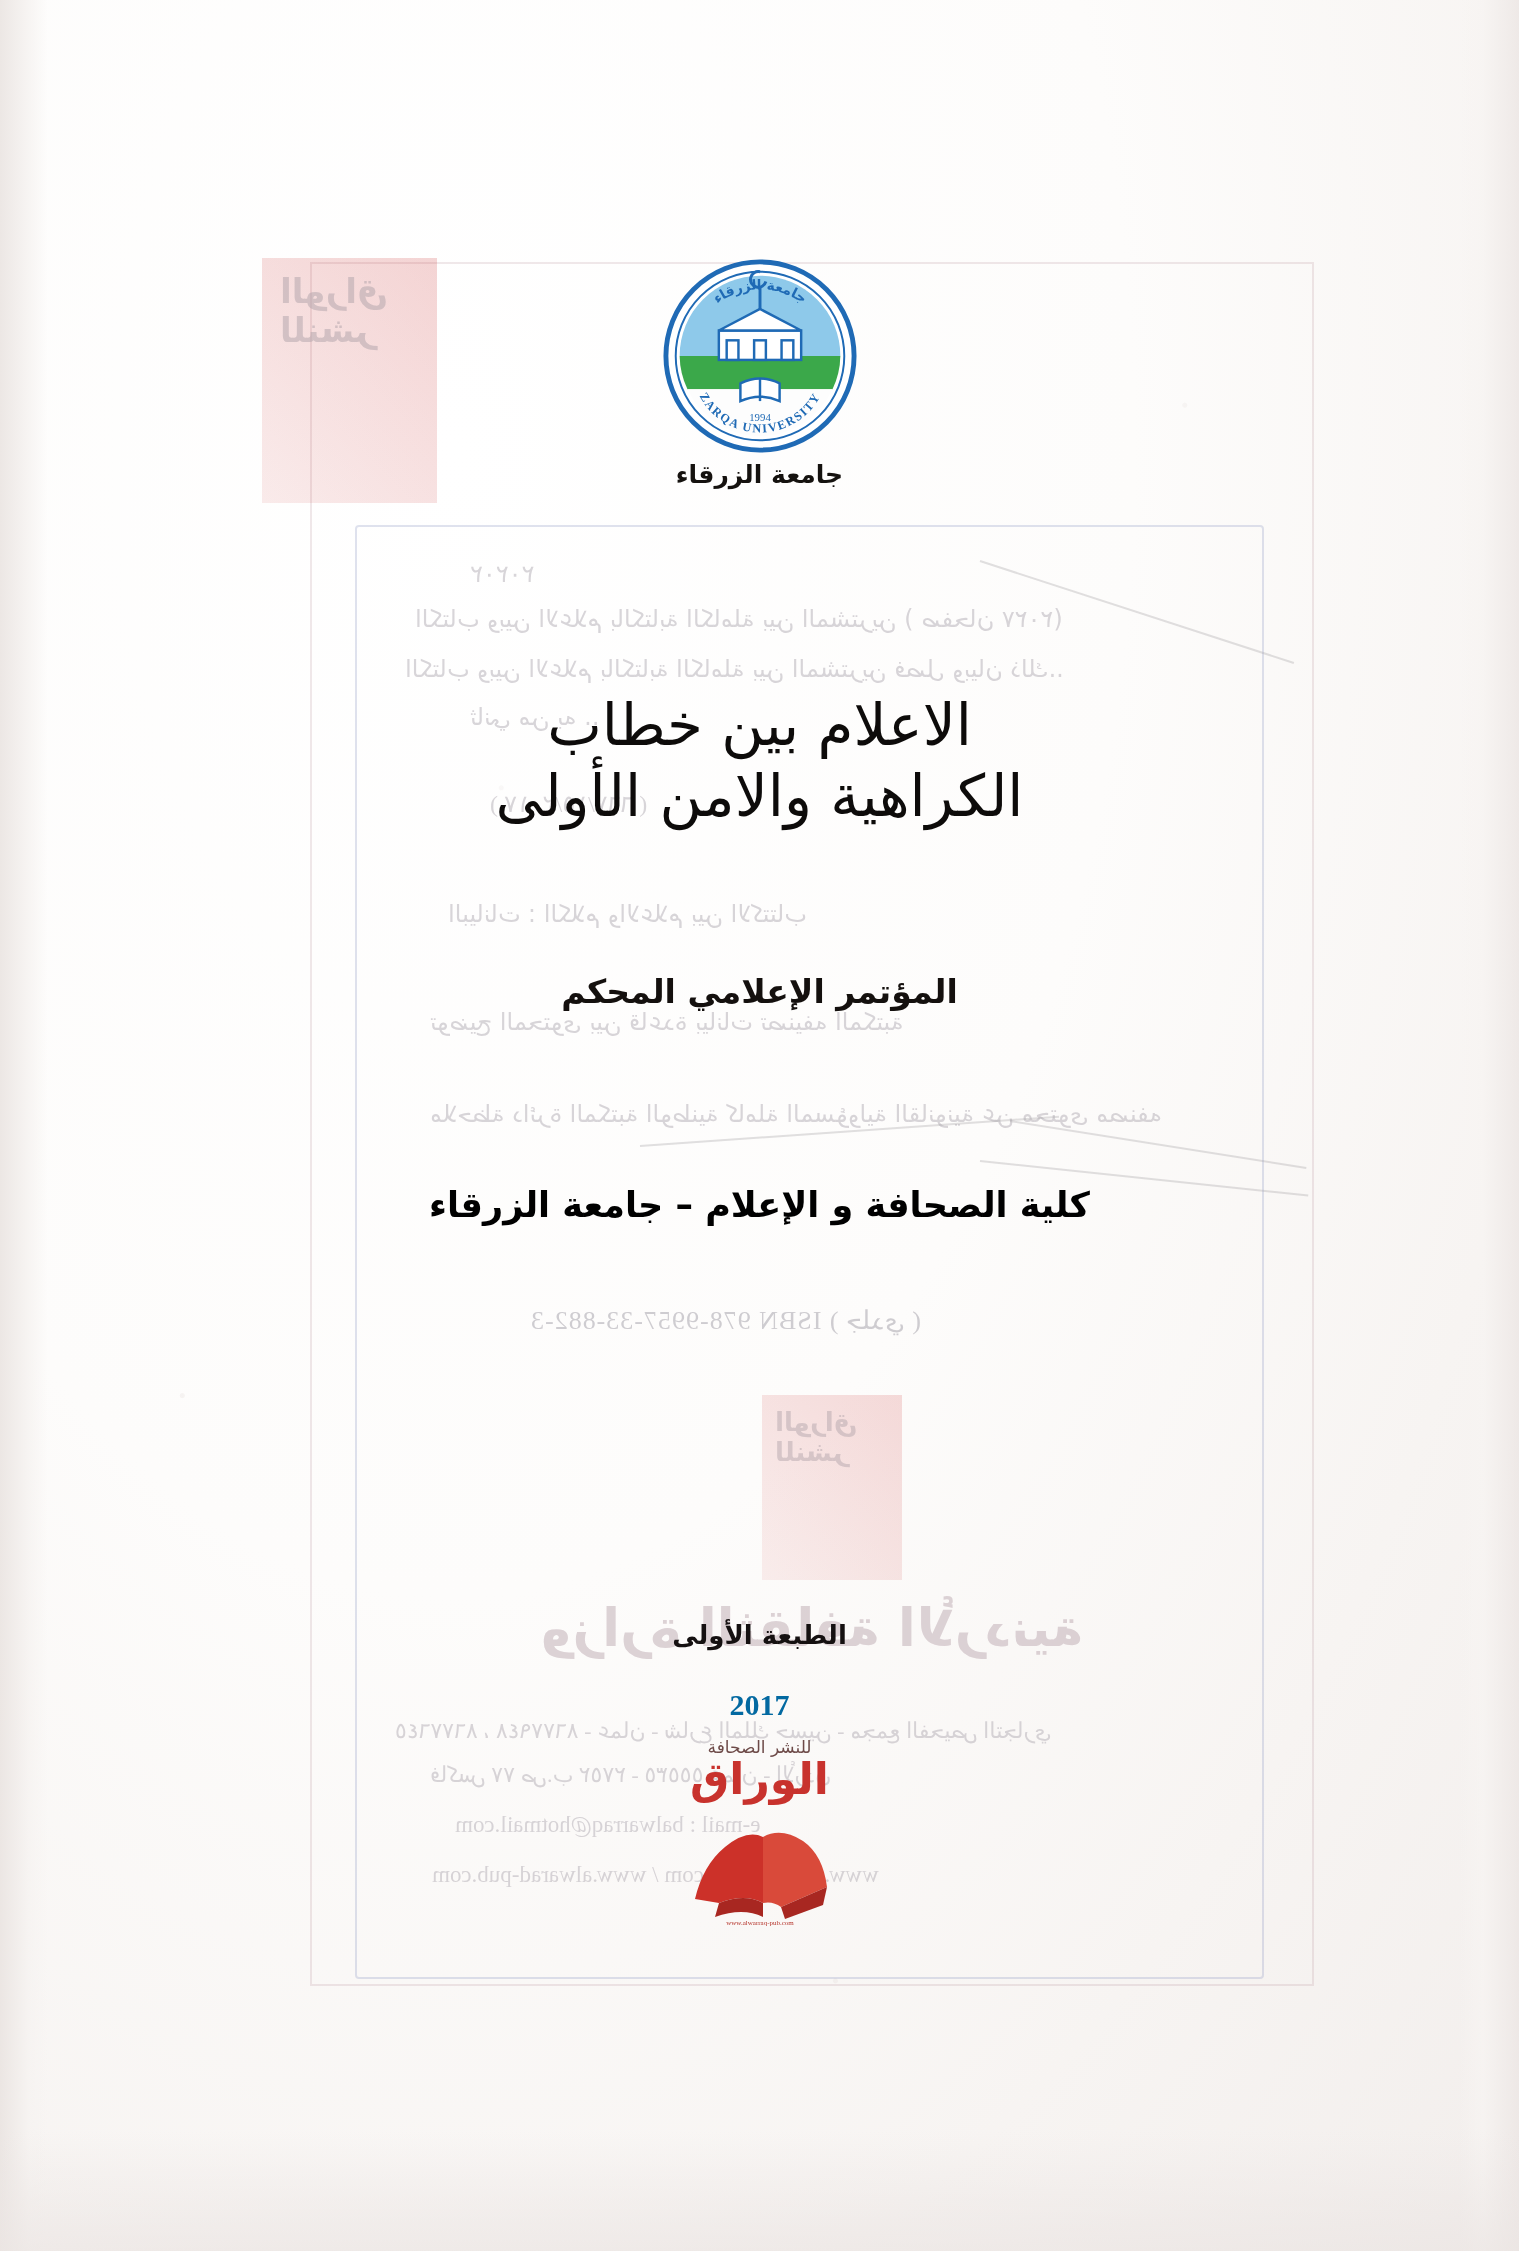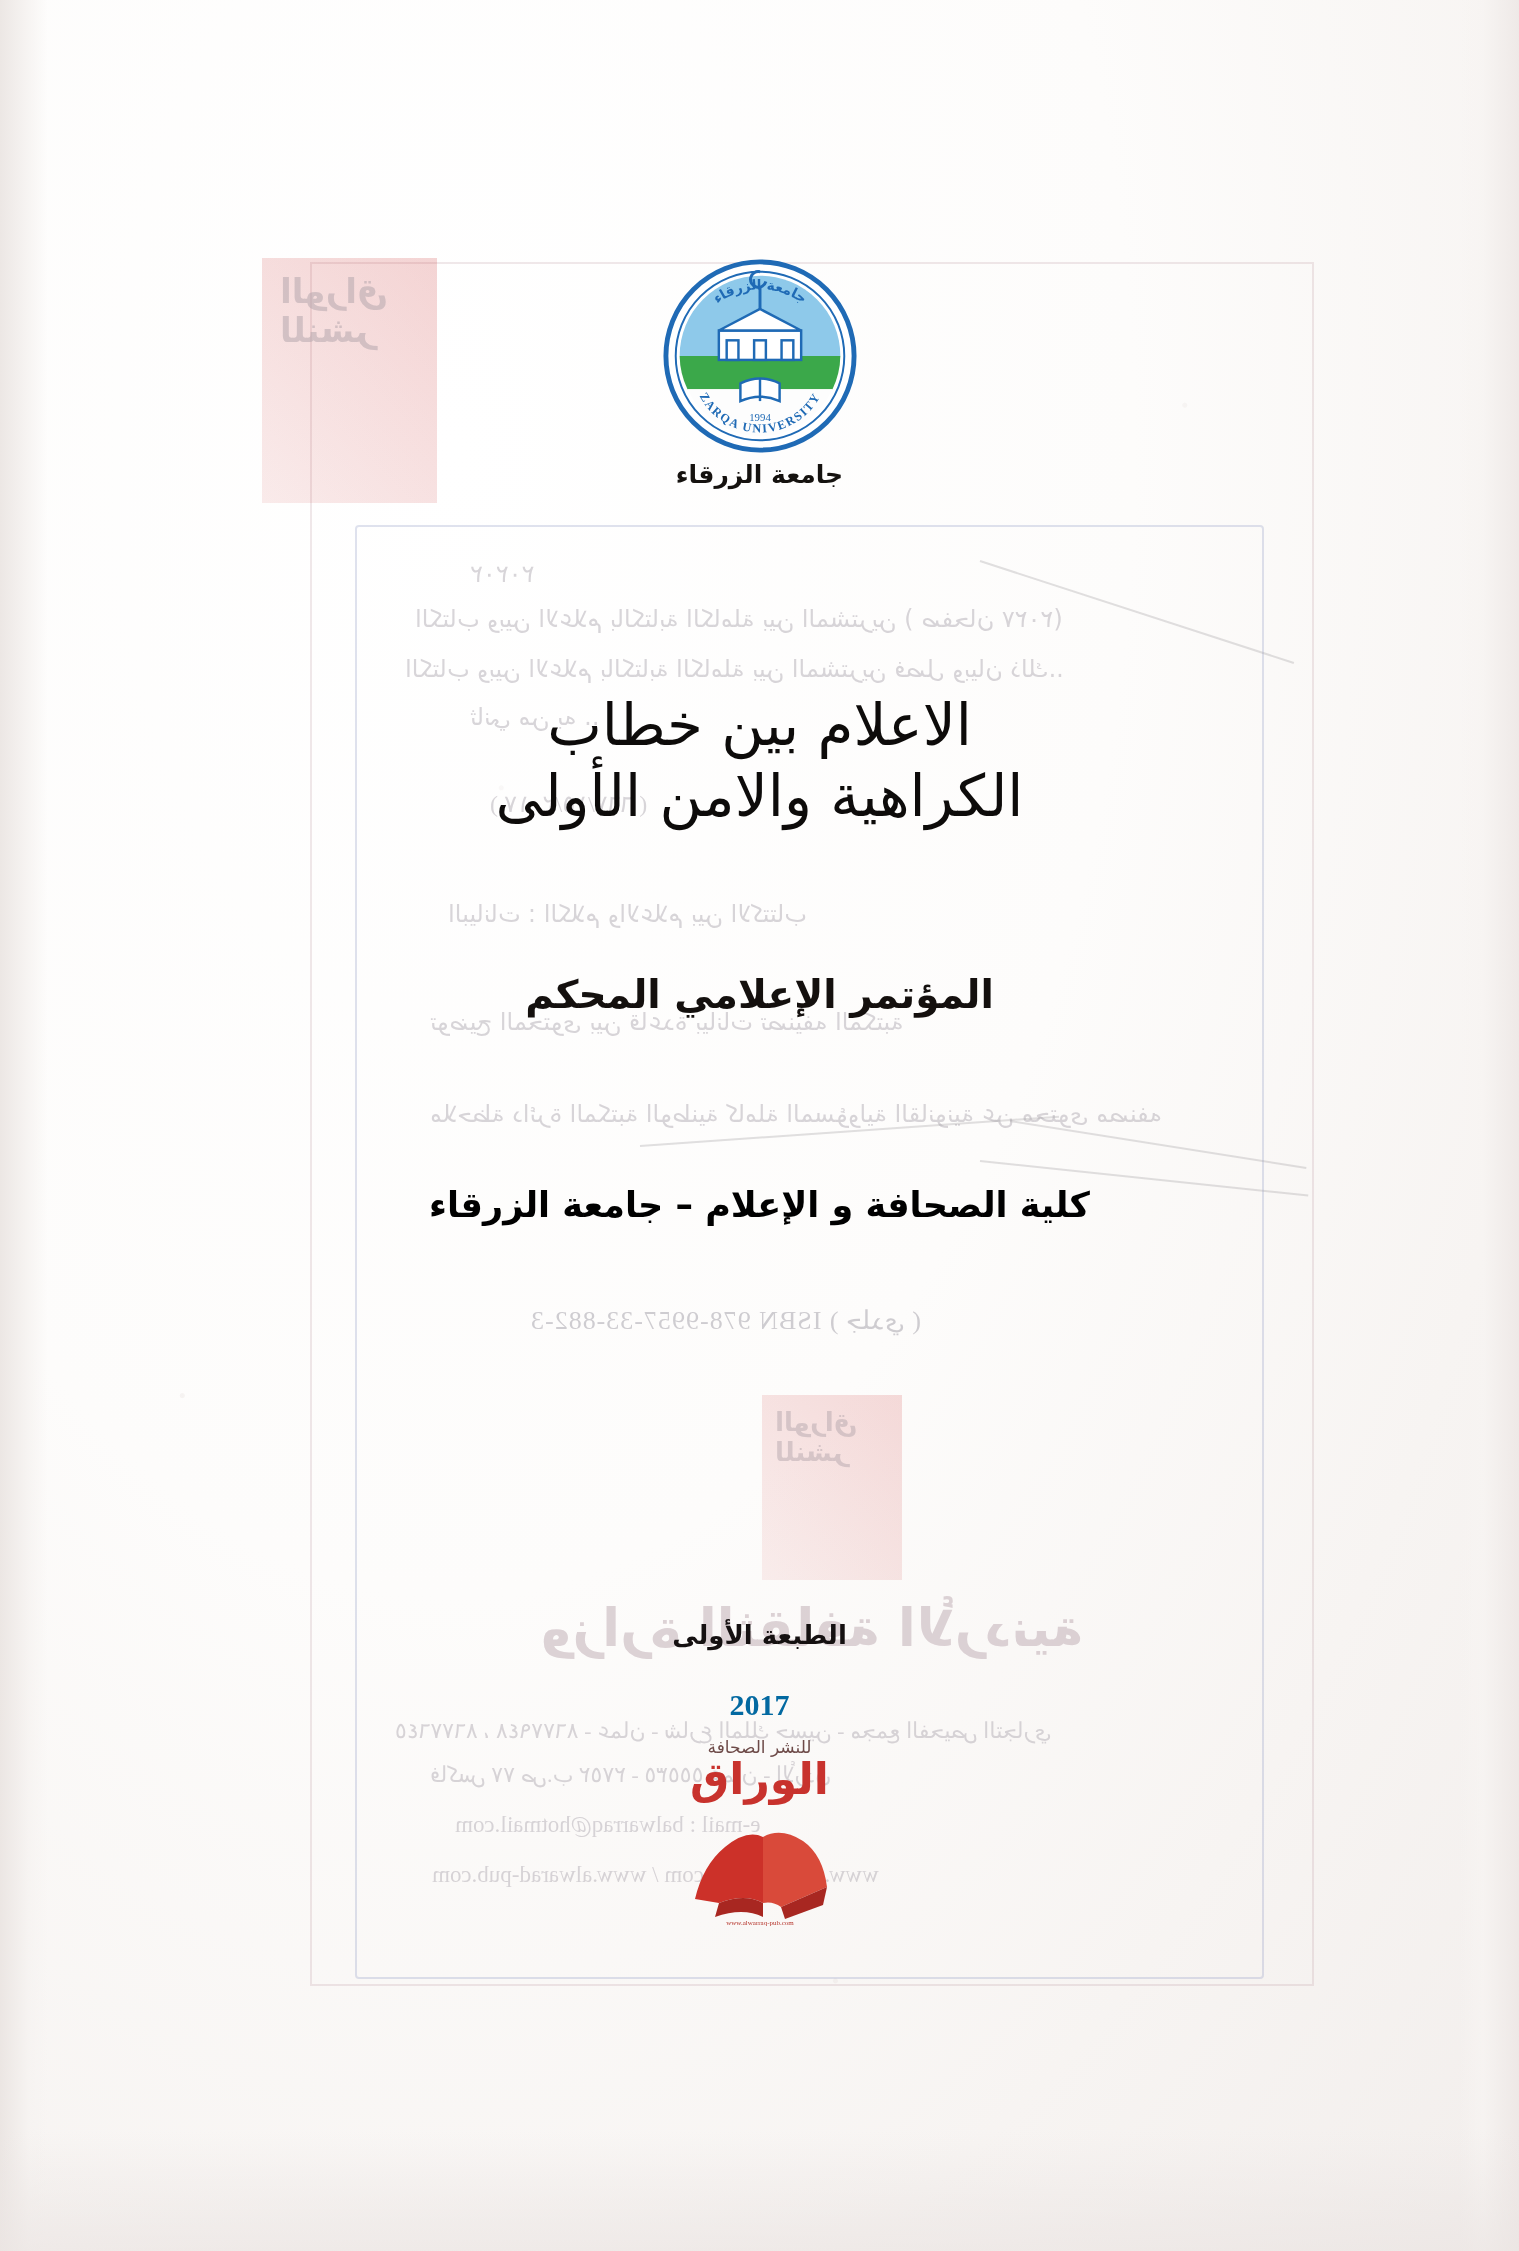--- a/index.html
+++ b/index.html
@@ -147,21 +147,21 @@
     color: #0d0b0a;
     letter-spacing: 0.5px;
   }
   .book-title .line2 { display: block; }
 
   .subtitle {
     position: absolute;
     top: 972px;
     left: 0;
     right: 0;
-    font-size: 39px;
+    font-size: 33px;
     font-weight: bold;
     color: #14100e;
   }
 
   .faculty {
     position: absolute;
     top: 1185px;
     left: 0;
     right: 0;
     font-size: 35px;

